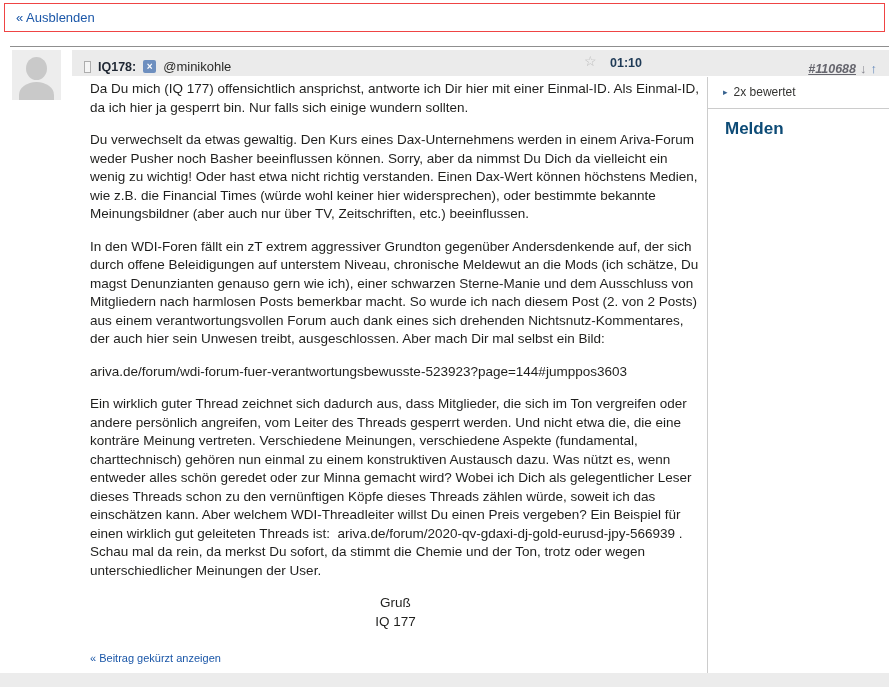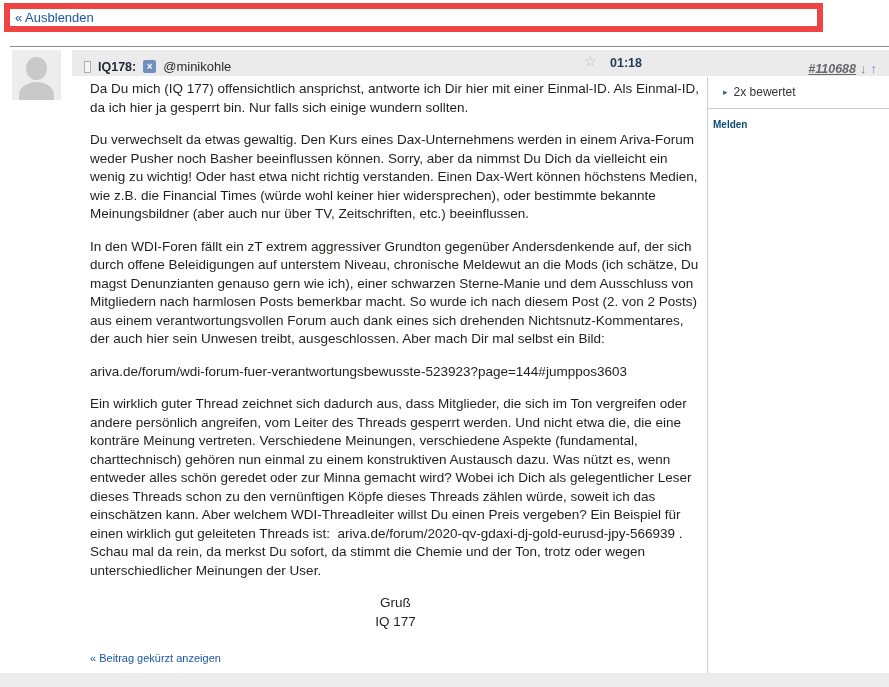--- a/index.html
+++ b/index.html
@@ -7,23 +7,23 @@
   body {
     font-family: "Liberation Sans", sans-serif;
     background: #ffffff;
     position: relative;
     overflow: hidden;
     color: #222220;
   }
 
   
   .topbar {
-    position: absolute; left: 4px; top: 3px; width: 819px; height: 29px;
-    border: 6px solid #ef4444; background: #ffffff;
-    display: flex; align-items: center; padding-left: 5px;
+    position: absolute; left: 4px; top: 3px; width: 881px; height: 29px;
+    border: 1px solid #ef4444; background: #ffffff;
+    display: flex; align-items: center; padding-left: 11px;
   }
   .link-blue { color: #1b57a8; font-size: 13px; text-decoration: none; cursor: pointer; }
 
   
   .post-top-border { position: absolute; left: 10px; top: 46px; width: 879px; height: 1px; background: #8f8f8f; }
 
   .avatar {
     position: absolute; left: 12px; top: 50px; width: 49px; height: 50px;
     background: #ededed; overflow: hidden; cursor: pointer;
   }
@@ -88,22 +88,22 @@
   .v-divider { position: absolute; left: 707px; top: 77px; width: 1px; height: 596px; background: #cccccc; }
   .sidebar { position: absolute; left: 708px; top: 77px; width: 181px; }
   .rating-row {
     padding: 8px 0 9px 15px; display: flex; align-items: center; gap: 6px;
     cursor: pointer;
   }
   .triangle-icon { color: #36618e; font-size: 9px; line-height: 1; }
   .rating-label { font-size: 12px; color: #333331; }
   .sidebar-divider { border-top: 1px solid #cccccc; }
   .report-link {
-    display: inline-block; margin: 10px 0 0 5px;
-    font-size: 10px; font-weight: bold; color: #0d4b76;
+    display: inline-block; margin: 10px 0 0 17px;
+    font-size: 17px; font-weight: bold; color: #0d4b76;
     text-decoration: none; cursor: pointer;
   }
 
   .bottom-strip { position: absolute; left: 0; top: 673px; width: 889px; height: 14px; background: #ececec; }
 </style>
 </head>
 <body>
 
 <div class="topbar">
   <a class="link-blue">« Ausblenden</a>
@@ -117,21 +117,21 @@
 </div>
 
 <div class="post-header">
   <div class="hdr-left">
     <span class="clipboard-icon"></span>
     <span class="author">IQ178:</span>
     <span class="blocked-icon">×</span>
     <span class="recipient">@minikohle</span>
   </div>
   <span class="star-icon">☆</span>
-  <span class="hdr-time">01:18</span>
+  <span class="hdr-time">01:10</span>
   <div class="hdr-right">
     <span class="post-number">#110688</span>
     <span class="arrow-down">↓</span>
     <span class="arrow-up">↑</span>
   </div>
 </div>
 
 <div class="post-body">
   <p>Da Du mich (IQ 177) offensichtlich ansprichst, antworte ich Dir hier mit einer Einmal-ID. Als Einmal-ID, da ich hier ja gesperrt bin. Nur falls sich einige wundern sollten.</p>
   <p>Du verwechselt da etwas gewaltig. Den Kurs eines Dax-Unternehmens werden in einem Ariva-Forum weder Pusher noch Basher beeinflussen können. Sorry, aber da nimmst Du Dich da vielleicht ein wenig zu wichtig! Oder hast etwa nicht richtig verstanden. Einen Dax-Wert können höchstens Medien, wie z.B. die Financial Times (würde wohl keiner hier widersprechen), oder bestimmte bekannte Meinungsbildner (aber auch nur über TV, Zeitschriften, etc.) beeinflussen.</p>

